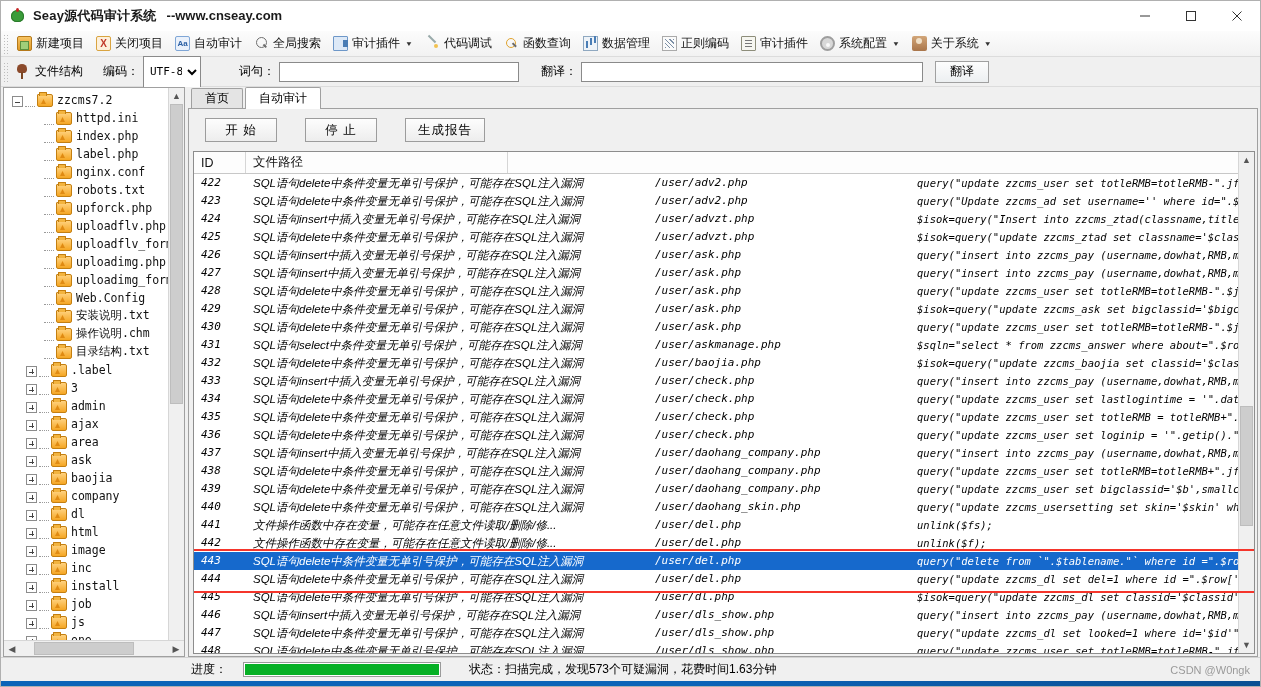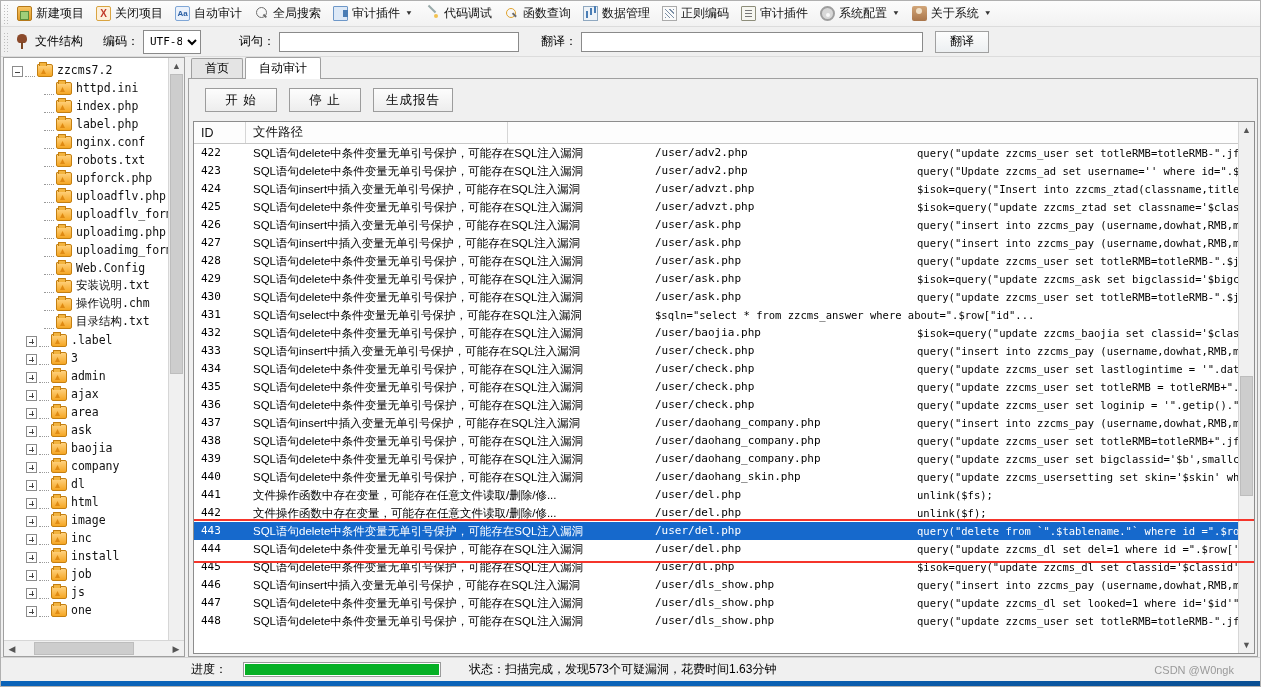--- a/index.html
+++ b/index.html
@@ -185,21 +185,21 @@
     content:""; position:absolute; left:3px; top:0px;
     width:10px;height:9px;background:#8b4a2b;border-radius:50% 50% 40% 40%;
   }
   .fs-ico:after{
     content:""; position:absolute; left:7px; top:8px;
     width:2px;height:7px;background:#7a4522;
   }
   .subbar-label { font-size:12px; margin-right:4px; white-space:nowrap;}
   .lbl-encoding { margin-left: 16px; }
   select.encoding {
-    width: 58px; height: 24px;
+    width: 58px; height: 32px;
     font-family: "DejaVu Sans Mono", monospace;
     font-size: 11px;
     border: 1px solid #8a8a8a;
     background: #fff;
     padding: 0 2px;
   }
   .lbl-word { margin-left: 38px; }
   input.txtbox {
     height: 20px;
     border: 1px solid #8a8a8a;
@@ -381,21 +381,21 @@
     flex-direction: column;
     min-height: 0;
     position: relative;
   }
   .actions {
     height: 42px;
     flex: 0 0 42px;
     display: flex;
     align-items: center;
     padding-left: 16px;
-    gap: 12px;
+    gap: 28px;
   }
   .act-btn {
     height: 24px;
     min-width: 72px;
     padding: 0 12px;
     border: 1px solid #9c9c9c;
     background: linear-gradient(#fdfdfd,#ededed);
     font-size: 12.5px;
     cursor: default;
     letter-spacing: 1px;
@@ -449,20 +449,21 @@
     overflow: hidden;
     position: relative;
   }
   .row {
     height: 18px;
     display: flex;
     align-items: center;
     font-size: 11.5px;
     white-space: nowrap;
     cursor: default;
+    font-style: italic;
   }
   .row.sel { background: #1669cc; color: #fff; }
   .cell {
     padding-left: 7px;
     overflow: hidden;
     white-space: nowrap;
     text-overflow: clip;
     line-height: 18px;
   }
   .cell.c-id { font-family: "DejaVu Sans Mono", monospace; font-size: 11px; }
@@ -496,36 +497,61 @@
     background: #fff;
     padding: 1px;
   }
   .progress-inner {
     height: 100%;
     background: #06b025;
   }
   .st-status { font-size: 12px; margin-left: 28px; white-space: nowrap;}
   .watermark {
     position: absolute;
-    right: 26px;
+    right: 10px;
     font-size: 11px;
     color: #9a9a9a;
     font-family: "Liberation Sans", sans-serif;
   }
   .bottom-strip {
     height: 5px;
     flex: 0 0 5px;
     background: linear-gradient(90deg,#0b63b8,#0b63b8 55%,#0a4f93);
   }
 </style>
 </head>
 <body>
 
 <div id="app">
 
+  <div class="titlebar">
+    <div class="title-icon">
+        <div class="bug"></div>
+      </div>
+    <span class="title-text">Seay源代码审计系统</span>
+    <span class="title-sub">--www.cnseay.com</span>
+    <div class="win-buttons">
+      <div class="win-btn">
+        <svg width="12" height="12" viewBox="0 0 12 12">
+            <line x1="1" y1="6" x2="11" y2="6" stroke="#333" stroke-width="1"></line>
+          </svg>
+      </div>
+      <div class="win-btn">
+        <svg width="12" height="12" viewBox="0 0 12 12">
+            <rect x="1.5" y="1.5" width="9" height="9" fill="none" stroke="#333" stroke-width="1"></rect>
+          </svg>
+      </div>
+      <div class="win-btn close">
+        <svg width="12" height="12" viewBox="0 0 12 12">
+            <line x1="1.5" y1="1.5" x2="10.5" y2="10.5" stroke="currentColor" stroke-width="1"></line>
+            <line x1="10.5" y1="1.5" x2="1.5" y2="10.5" stroke="currentColor" stroke-width="1"></line>
+          </svg>
+      </div>
+    </div>
+  </div>
 
   <div class="toolbar">
     <div class="grip"></div>
 
     <div class="tb-item">
       <span class="tb-ico ico-newproj"></span>
       <span class="tb-label">新建项目</span>
     </div>
 
     <div class="tb-item">
@@ -894,20 +920,21 @@
                 </div>
                 <div class="row">
                   <div class="cell c-id">430</div>
                   <div class="cell c-desc">SQL语句delete中条件变量无单引号保护，可能存在SQL注入漏洞</div>
                   <div class="cell c-path">/user/ask.php</div>
                   <div class="cell c-det">query("update zzcms_user set totleRMB=totleRMB-".$jifen...</div>
                 </div>
                 <div class="row">
                   <div class="cell c-id">431</div>
                   <div class="cell c-desc">SQL语句select中条件变量无单引号保护，可能存在SQL注入漏洞</div>
+                  <div class="cell c-path">/user/askmanage.php</div>
                   <div class="cell c-det">$sqln="select * from zzcms_answer where about=".$row["id"...</div>
                 </div>
                 <div class="row">
                   <div class="cell c-id">432</div>
                   <div class="cell c-desc">SQL语句delete中条件变量无单引号保护，可能存在SQL注入漏洞</div>
                   <div class="cell c-path">/user/baojia.php</div>
                   <div class="cell c-det">$isok=query("update zzcms_baojia set classid='$classid',c...</div>
                 </div>
                 <div class="row">
                   <div class="cell c-id">433</div>

